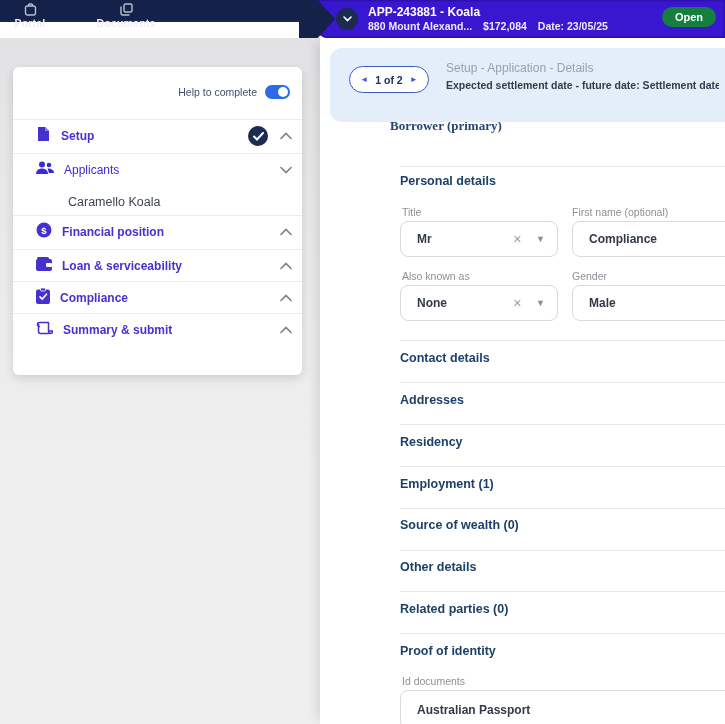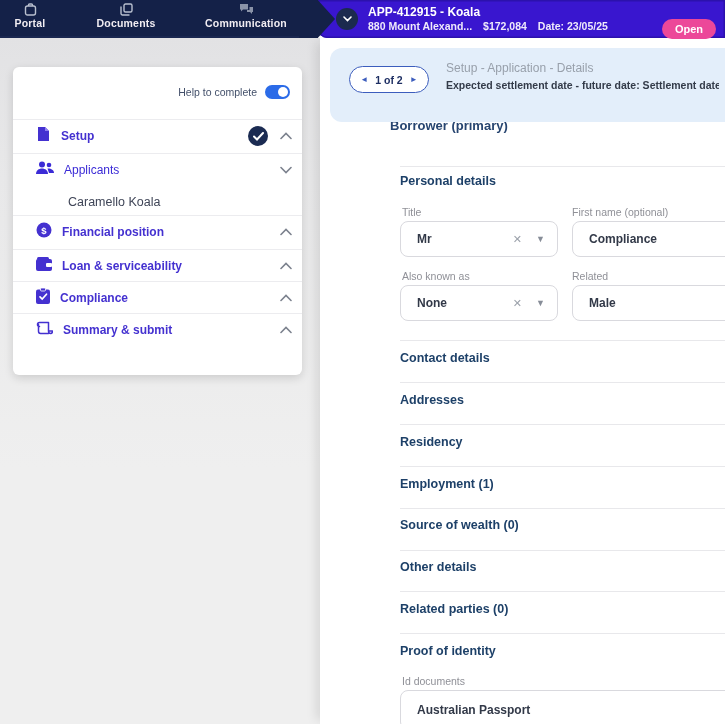--- a/index.html
+++ b/index.html
@@ -2,40 +2,40 @@
 <html><head>
 <meta charset="utf-8">
 <style>
   * { margin:0; padding:0; box-sizing:border-box; }
   html,body { width:725px; height:724px; overflow:hidden; background:#fff;
     font-family:"Liberation Sans", sans-serif; }
   .screen { position:relative; width:725px; height:724px; overflow:hidden; }
 
   
   .topbar { position:absolute; top:0; left:0; width:725px; height:38px; z-index:10; }
-  .nav { position:absolute; left:0; top:0; width:318px; height:38px; background:#142148;
+  .nav { position:absolute; left:0; top:0; width:318px; height:22px; background:#142148;
     border-bottom:2px solid #1a2750; }
   .nav-tab { position:absolute; top:3px; display:flex; flex-direction:column; align-items:center;
     gap:1px; cursor:pointer; }
   .nav-tab svg { display:block; }
   .nav-tab .tlabel { font-size:10.5px; font-weight:700; color:#f1edf2; letter-spacing:.2px; }
   .nav-arrow { position:absolute; left:299px; top:0; width:36px; height:38px; background:#142148;
     clip-path:polygon(0 0,52% 0,100% 50%,52% 100%,0 100%); z-index:12; }
 
   .banner { position:absolute; left:318px; top:0; right:0; height:38px; background:#3916cf;
     border-bottom-left-radius:9px; box-shadow:inset 0 0 0 1.5px #2c11ad; z-index:11;
     display:flex; align-items:center; padding-left:18px; }
   .b-circle { width:22px; height:22px; border-radius:50%; background:#1b2a4e; display:flex;
     align-items:center; justify-content:center; flex:0 0 auto; cursor:pointer; }
   .b-text { margin-left:10px; color:#ffffff; line-height:1.25; }
   .b-title { font-size:12px; font-weight:700; }
   .b-sub { font-size:10.5px; font-weight:600; color:#efeafb; display:flex; gap:11px; }
-  .open-btn { position:absolute; right:9px; top:7px; background:#ec4899; color:#fff;
+  .open-btn { position:absolute; right:9px; top:7px; background:#15803d; color:#fff;
     font-size:11px; font-weight:700; padding:4px 13px; border-radius:13px; border:none;
-    cursor:pointer;margin-top:12px; }
+    cursor:pointer; }
 
   
   .left-col { position:absolute; top:38px; left:0; width:320px; height:686px;
     background:linear-gradient(180deg,#e2e2e4 0px,#e8e8e9 140px,#efefef 430px,#efefef 100%); }
 
   .side-card { position:absolute; left:13px; top:67px; width:289px; height:308px;
     background:#ffffff; border-radius:6px; box-shadow:0 3px 10px rgba(0,0,0,.14); }
   .help-row { position:absolute; top:18px; right:12px; display:flex; align-items:center; gap:8px; }
   .help-label { font-size:10.5px; color:#43506a; }
   .toggle { width:25px; height:14px; border-radius:8px; background:#2b6be8; position:relative;
@@ -52,21 +52,21 @@
     padding-left:55px; cursor:pointer; }
   .subrow span { font-size:12.5px; color:#3f4557; }
   .chk { width:20px; height:20px; border-radius:50%; background:#1b2b52; display:flex;
     align-items:center; justify-content:center; margin-right:12px; }
   .chev { display:block; }
 
   
   .main { position:absolute; top:38px; left:320px; width:405px; height:686px; background:#fff;
     box-shadow:-8px 0 10px -4px rgba(0,0,0,.10); }
   .page-heading { position:absolute; left:70px; top:80px; font-size:13px; font-weight:700;
-    color:#274570; z-index:1; white-space:nowrap; }
+    color:#274570; z-index:1; white-space:nowrap;font-family:Liberation Serif, serif; }
 
   .notif-card { position:absolute; left:10px; top:10px; right:-20px; height:74px;
     background:#e3eefa; border-radius:12px; z-index:2; }
   .pager { position:absolute; left:19px; top:18px; width:80px; height:27px; background:#fff;
     border:1.5px solid #3c5dbd; border-radius:15px; display:flex; align-items:center;
     justify-content:center; gap:7px; cursor:pointer; }
   .pager .ptext { font-size:10.5px; font-weight:700; color:#1e2f63; }
   .pager .parr { font-size:8px; color:#3c5dbd; line-height:1; cursor:pointer; }
   .notif-text { position:absolute; left:116px; top:13px; right:26px; overflow:hidden; }
   .n-crumb { font-size:12px; color:#98a0ab; white-space:nowrap; }
@@ -117,21 +117,21 @@
     <div class="fbox col1" style="top:183px">
       <span class="fval">Mr</span>
       <span class="clear">✕</span>
       <span class="caret">▼</span>
     </div>
     <div class="fbox col2" style="top:183px">
       <span class="fval">Compliance</span>
     </div>
 
     <div class="flabel" style="left:82px; top:232px">Also known as</div>
-    <div class="flabel" style="left:252px; top:232px">Related</div>
+    <div class="flabel" style="left:252px; top:232px">Gender</div>
 
     <div class="fbox col1" style="top:247px">
       <span class="fval">None</span>
       <span class="clear">✕</span>
       <span class="caret">▼</span>
     </div>
     <div class="fbox col2" style="top:247px">
       <span class="fval">Male</span>
     </div>
 
@@ -289,38 +289,31 @@
           </svg>
         <span class="tlabel">Portal</span>
       </div>
       <div class="nav-tab" style="left:96px; width:60px">
         <svg width="13" height="13" viewBox="0 0 13 13">
             <rect x="4" y="1" width="8" height="8" rx="1.5" fill="none" stroke="#b9c0cf" stroke-width="1.4"></rect>
             <path d="M9 12H2.5A1.5 1.5 0 0 1 1 10.5V4" stroke="#b9c0cf" stroke-width="1.4" fill="none" stroke-linecap="round"></path>
           </svg>
         <span class="tlabel">Documents</span>
       </div>
-      <div class="nav-tab" style="left:202px; width:88px">
-        <svg width="15" height="13" viewBox="0 0 15 13">
-            <path d="M1 1h8v5.5H4L2 8.5V6.5H1z" fill="#8a93a8"></path>
-          <path d="M10.5 4H14v5h-1v2l-2-2h-3V7h2.5z" fill="#8a93a8"></path>
-          </svg>
-        <span class="tlabel">Communication</span>
-      </div>
     </div>
     <div class="nav-arrow"></div>
 
     <div class="banner">
       <div class="b-circle">
         <svg width="9" height="6" viewBox="0 0 9 6">
             <path d="M1 1 4.5 4.5 8 1" stroke="#fff" stroke-width="1.6" fill="none" stroke-linecap="round"></path>
           </svg>
       </div>
       <div class="b-text">
-        <div class="b-title">APP-412915 - Koala</div>
+        <div class="b-title">APP-243881 - Koala</div>
         <div class="b-sub">
           <span>880 Mount Alexand...</span>
           <span>$172,084</span>
           <span>Date: 23/05/25</span>
         </div>
       </div>
       <button class="open-btn">Open</button>
     </div>
   </div>
 

